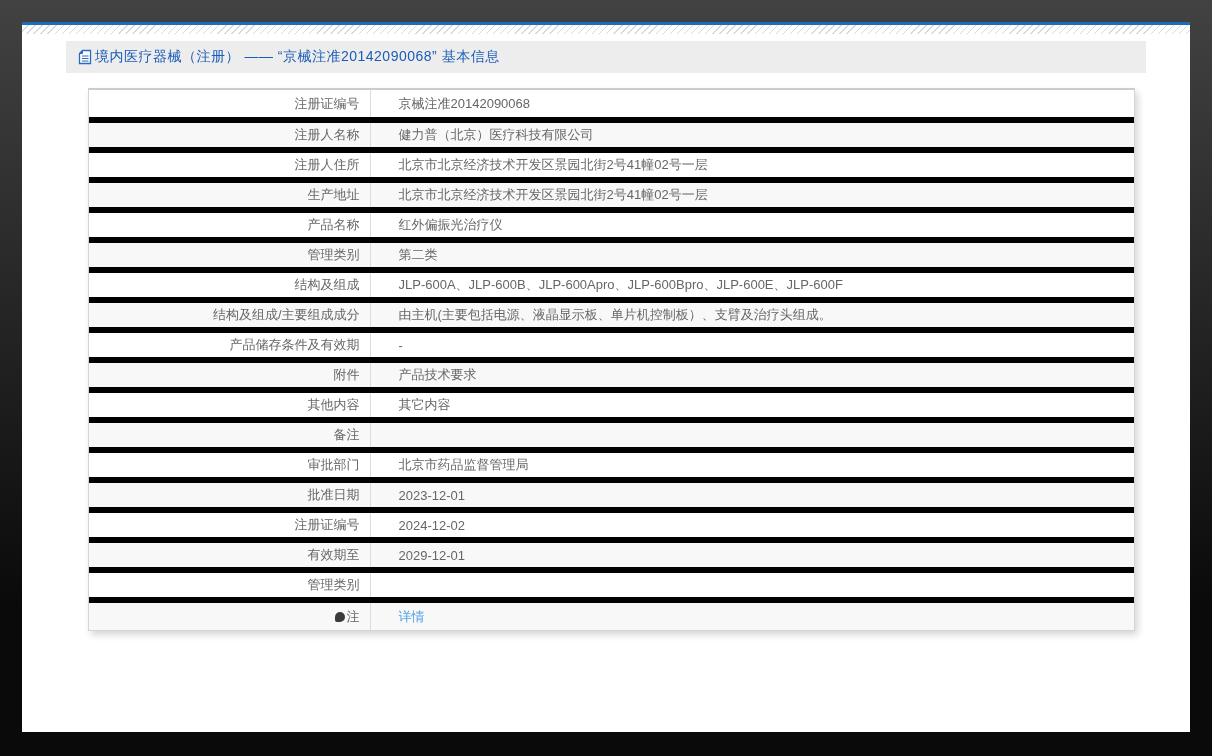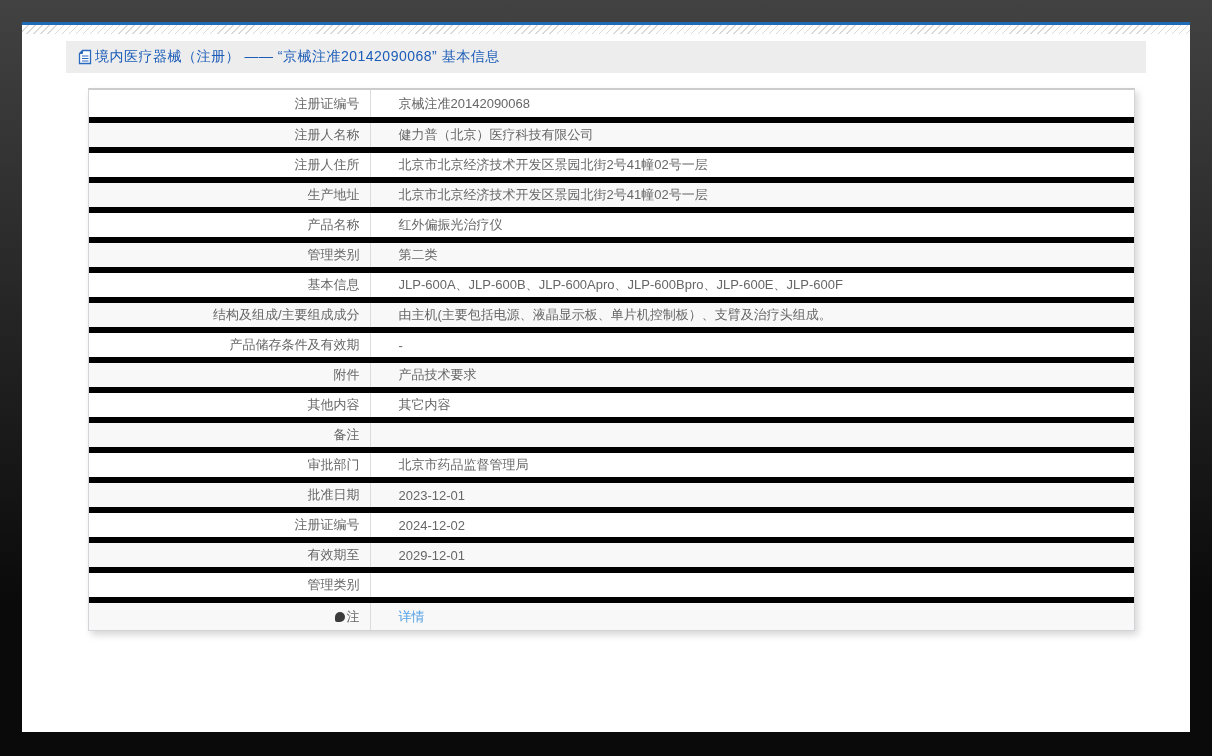--- a/index.html
+++ b/index.html
@@ -113,21 +113,21 @@
             </tr>
             <tr>
               <td class="label-cell"><span>产品名称</span></td>
               <td class="value-cell">红外偏振光治疗仪</td>
             </tr>
             <tr>
               <td class="label-cell"><span>管理类别</span></td>
               <td class="value-cell">第二类</td>
             </tr>
             <tr>
-              <td class="label-cell"><span>基本信息</span></td>
+              <td class="label-cell"><span>结构及组成</span></td>
               <td class="value-cell">JLP-600A、JLP-600B、JLP-600Apro、JLP-600Bpro、JLP-600E、JLP-600F</td>
             </tr>
             <tr>
               <td class="label-cell"><span>结构及组成/主要组成成分</span></td>
               <td class="value-cell">由主机(主要包括电源、液晶显示板、单片机控制板）、支臂及治疗头组成。</td>
             </tr>
             <tr>
               <td class="label-cell"><span>产品储存条件及有效期</span></td>
               <td class="value-cell">-</td>
             </tr>

